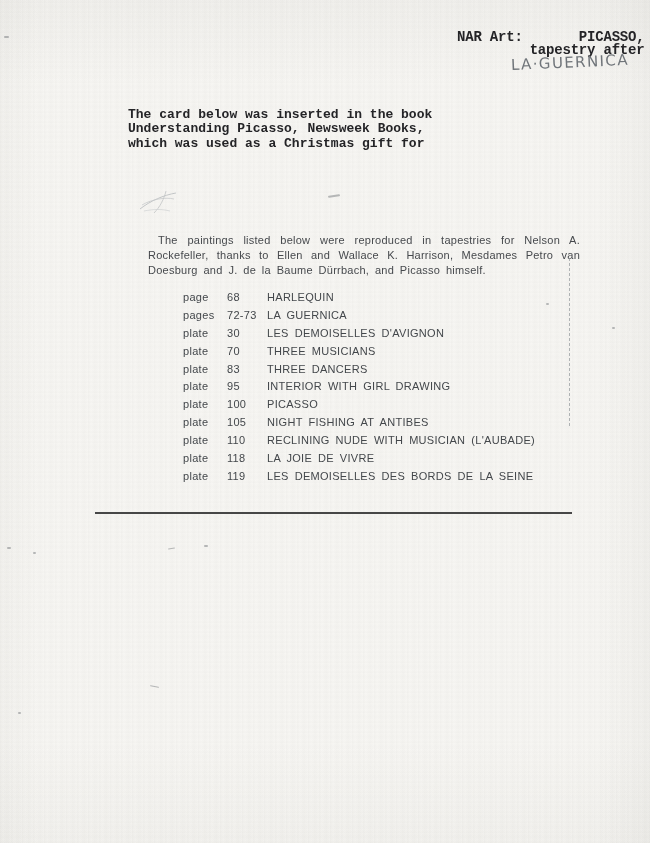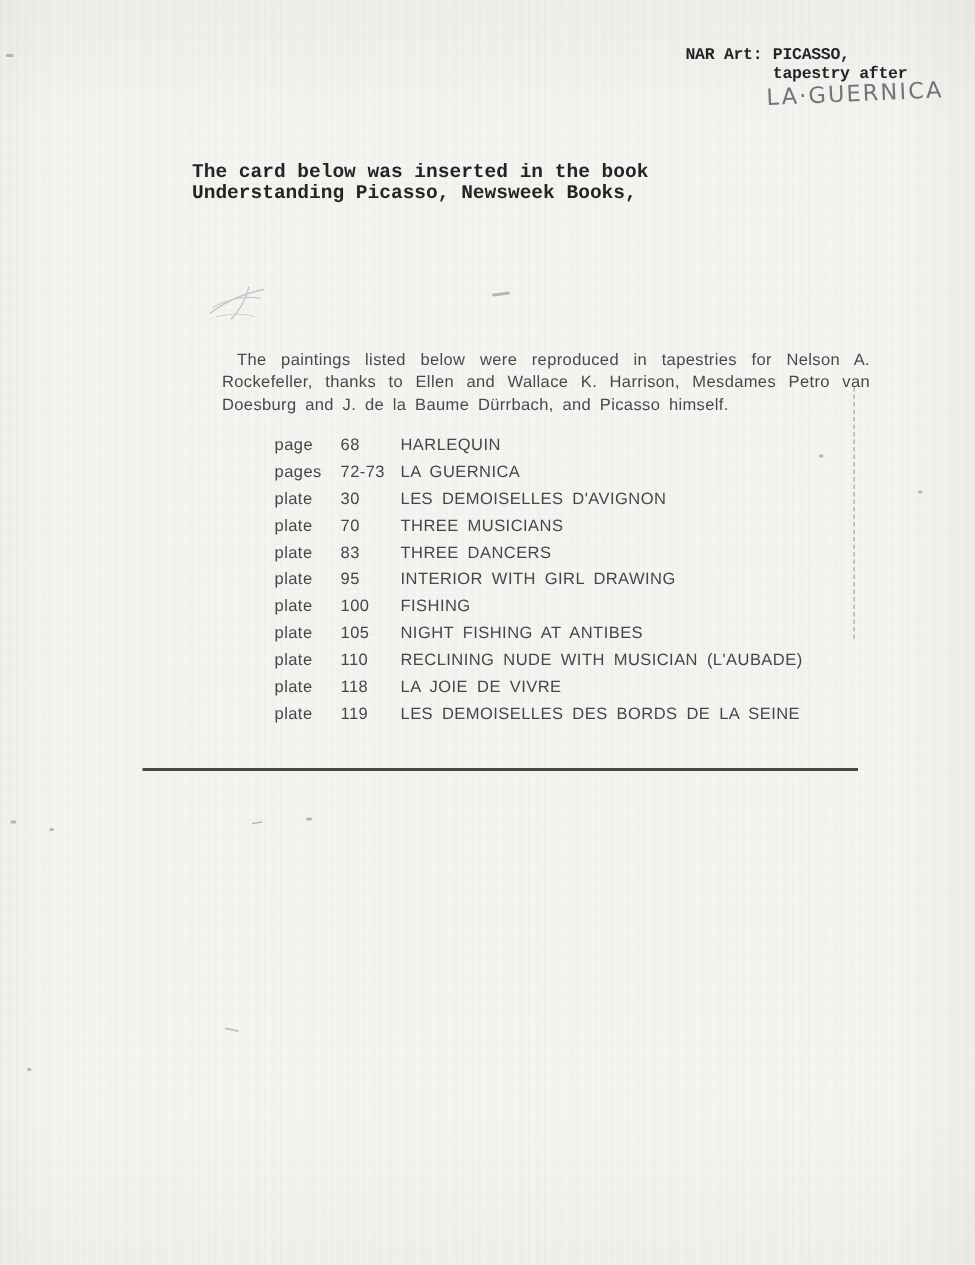--- a/index.html
+++ b/index.html
@@ -24,21 +24,21 @@
 
   
   .typed{
     font-family:"Liberation Mono","DejaVu Sans Mono",monospace;
     font-weight:700;
     color:#242427;
   }
   .archive-label{
     position:absolute;left:457px;top:31px;
     display:flex;gap:7px;
-    font-size:11px;line-height:13px;letter-spacing:-0.2px;
+    font-size:14px;line-height:13px;letter-spacing:-0.2px;text-align:right;
   }
   .archive-label .subject{display:block;}
 
   .handwritten{
     position:absolute;left:511px;top:56px;
     font-family:"DejaVu Sans",sans-serif;
     font-size:15px;letter-spacing:1.4px;
     color:#70757a;
     transform:rotate(-2.5deg);
     transform-origin:left center;
@@ -100,20 +100,21 @@
       <span class="subject">PICASSO,</span>
       <span class="subject">tapestry after</span>
     </span>
   </div>
 
   <div class="handwritten">LA·GUERNICA</div>
 
   <div class="typed-note typed">
     <div>The card below was inserted in the book</div>
     <div><span class="u">Understanding Picasso,</span><span> Newsweek Books,</span></div>
+    <div>which was used as a Christmas gift for</div>
   </div>
 
   <svg class="scribble-mark" width="52" height="26" viewBox="0 0 52 26">
     <path d="M4 20 C 14 12, 28 6, 40 4" stroke="#9aa0a5" stroke-width="1" fill="none"></path>
     <path d="M6 16 C 16 10, 30 8, 38 10" stroke="#a4aaae" stroke-width="0.8" fill="none"></path>
     <path d="M30 2 C 28 10, 24 18, 18 24" stroke="#9aa0a5" stroke-width="0.8" fill="none"></path>
     <path d="M8 22 C 18 20, 26 20, 34 22" stroke="#aeb3b7" stroke-width="0.7" fill="none"></path>
   </svg>
   <div class="tiny-mark" style="left:328px;top:195px;width:12px;height:1.5px;transform:rotate(-8deg);"></div>
 
@@ -150,21 +151,21 @@
       <span class="entry-title">THREE DANCERS</span>
     </div>
       <div class="entry-row">
       <span class="entry-label">plate</span>
       <span class="entry-number">95</span>
       <span class="entry-title">INTERIOR WITH GIRL DRAWING</span>
     </div>
       <div class="entry-row">
       <span class="entry-label">plate</span>
       <span class="entry-number">100</span>
-      <span class="entry-title">FISHING</span>
+      <span class="entry-title">PICASSO</span>
     </div>
       <div class="entry-row">
       <span class="entry-label">plate</span>
       <span class="entry-number">105</span>
       <span class="entry-title">NIGHT FISHING AT ANTIBES</span>
     </div>
       <div class="entry-row">
       <span class="entry-label">plate</span>
       <span class="entry-number">110</span>
       <span class="entry-title">RECLINING NUDE WITH MUSICIAN (L'AUBADE)</span>

